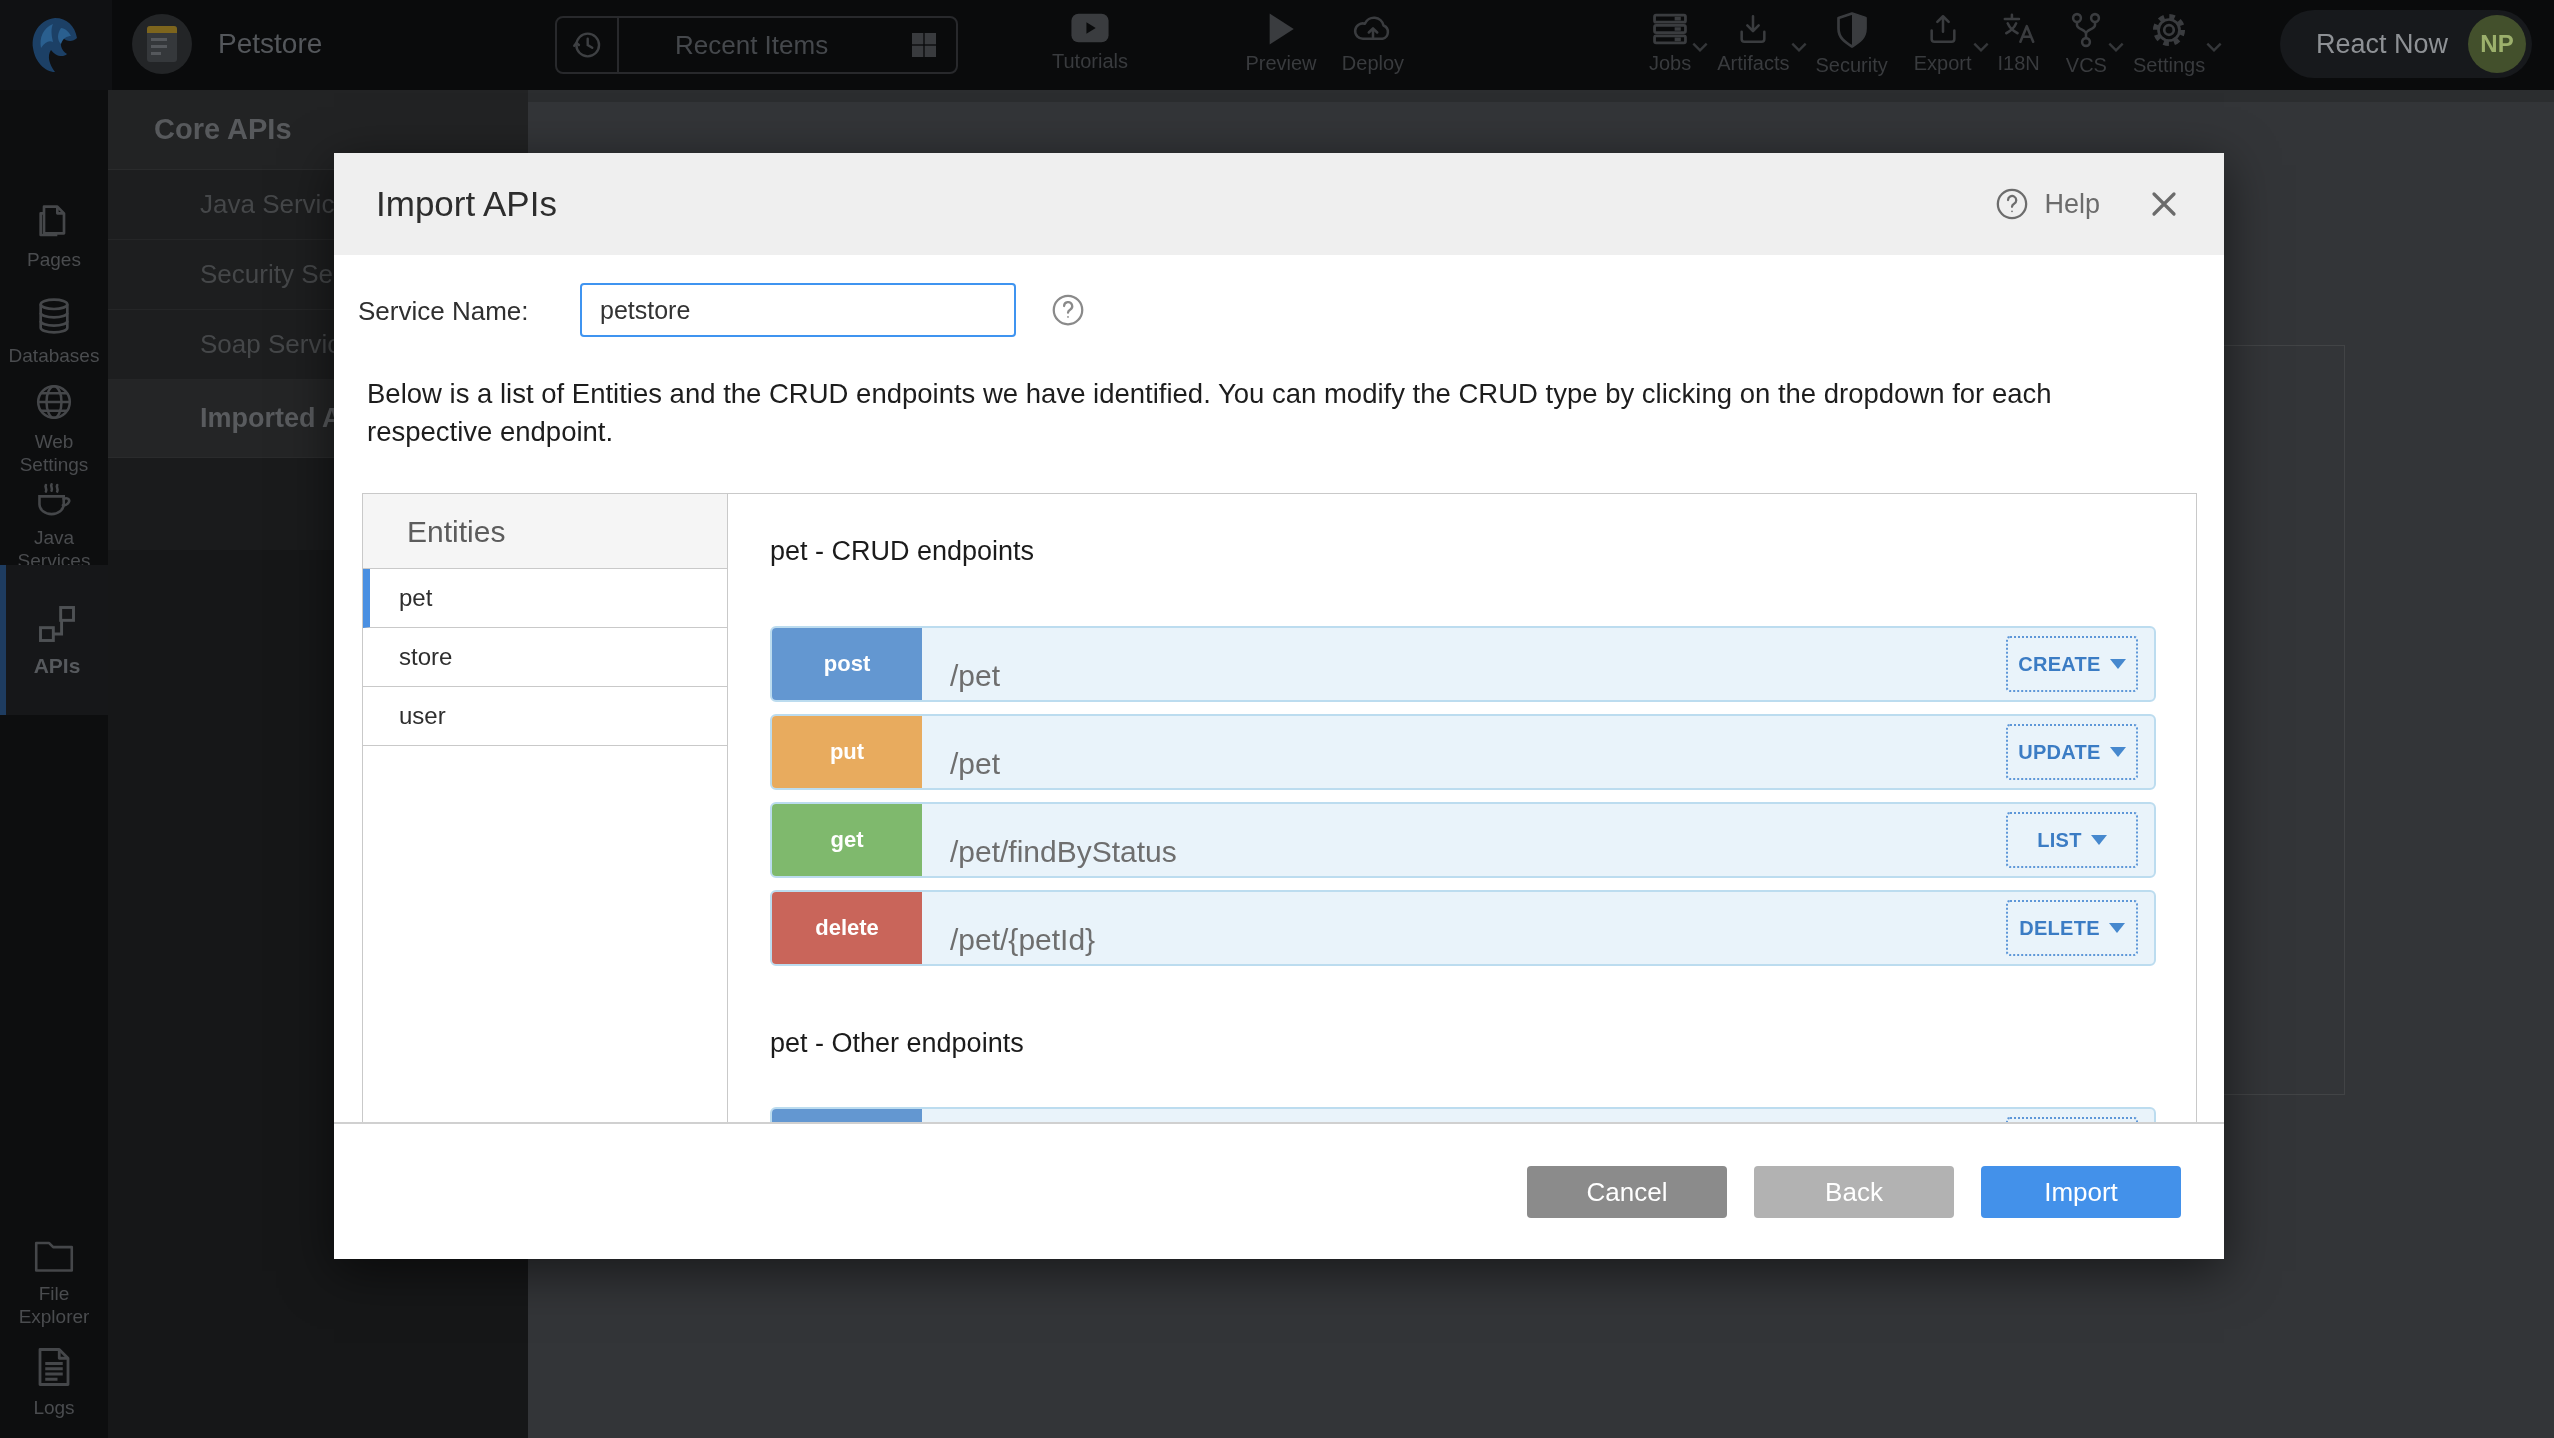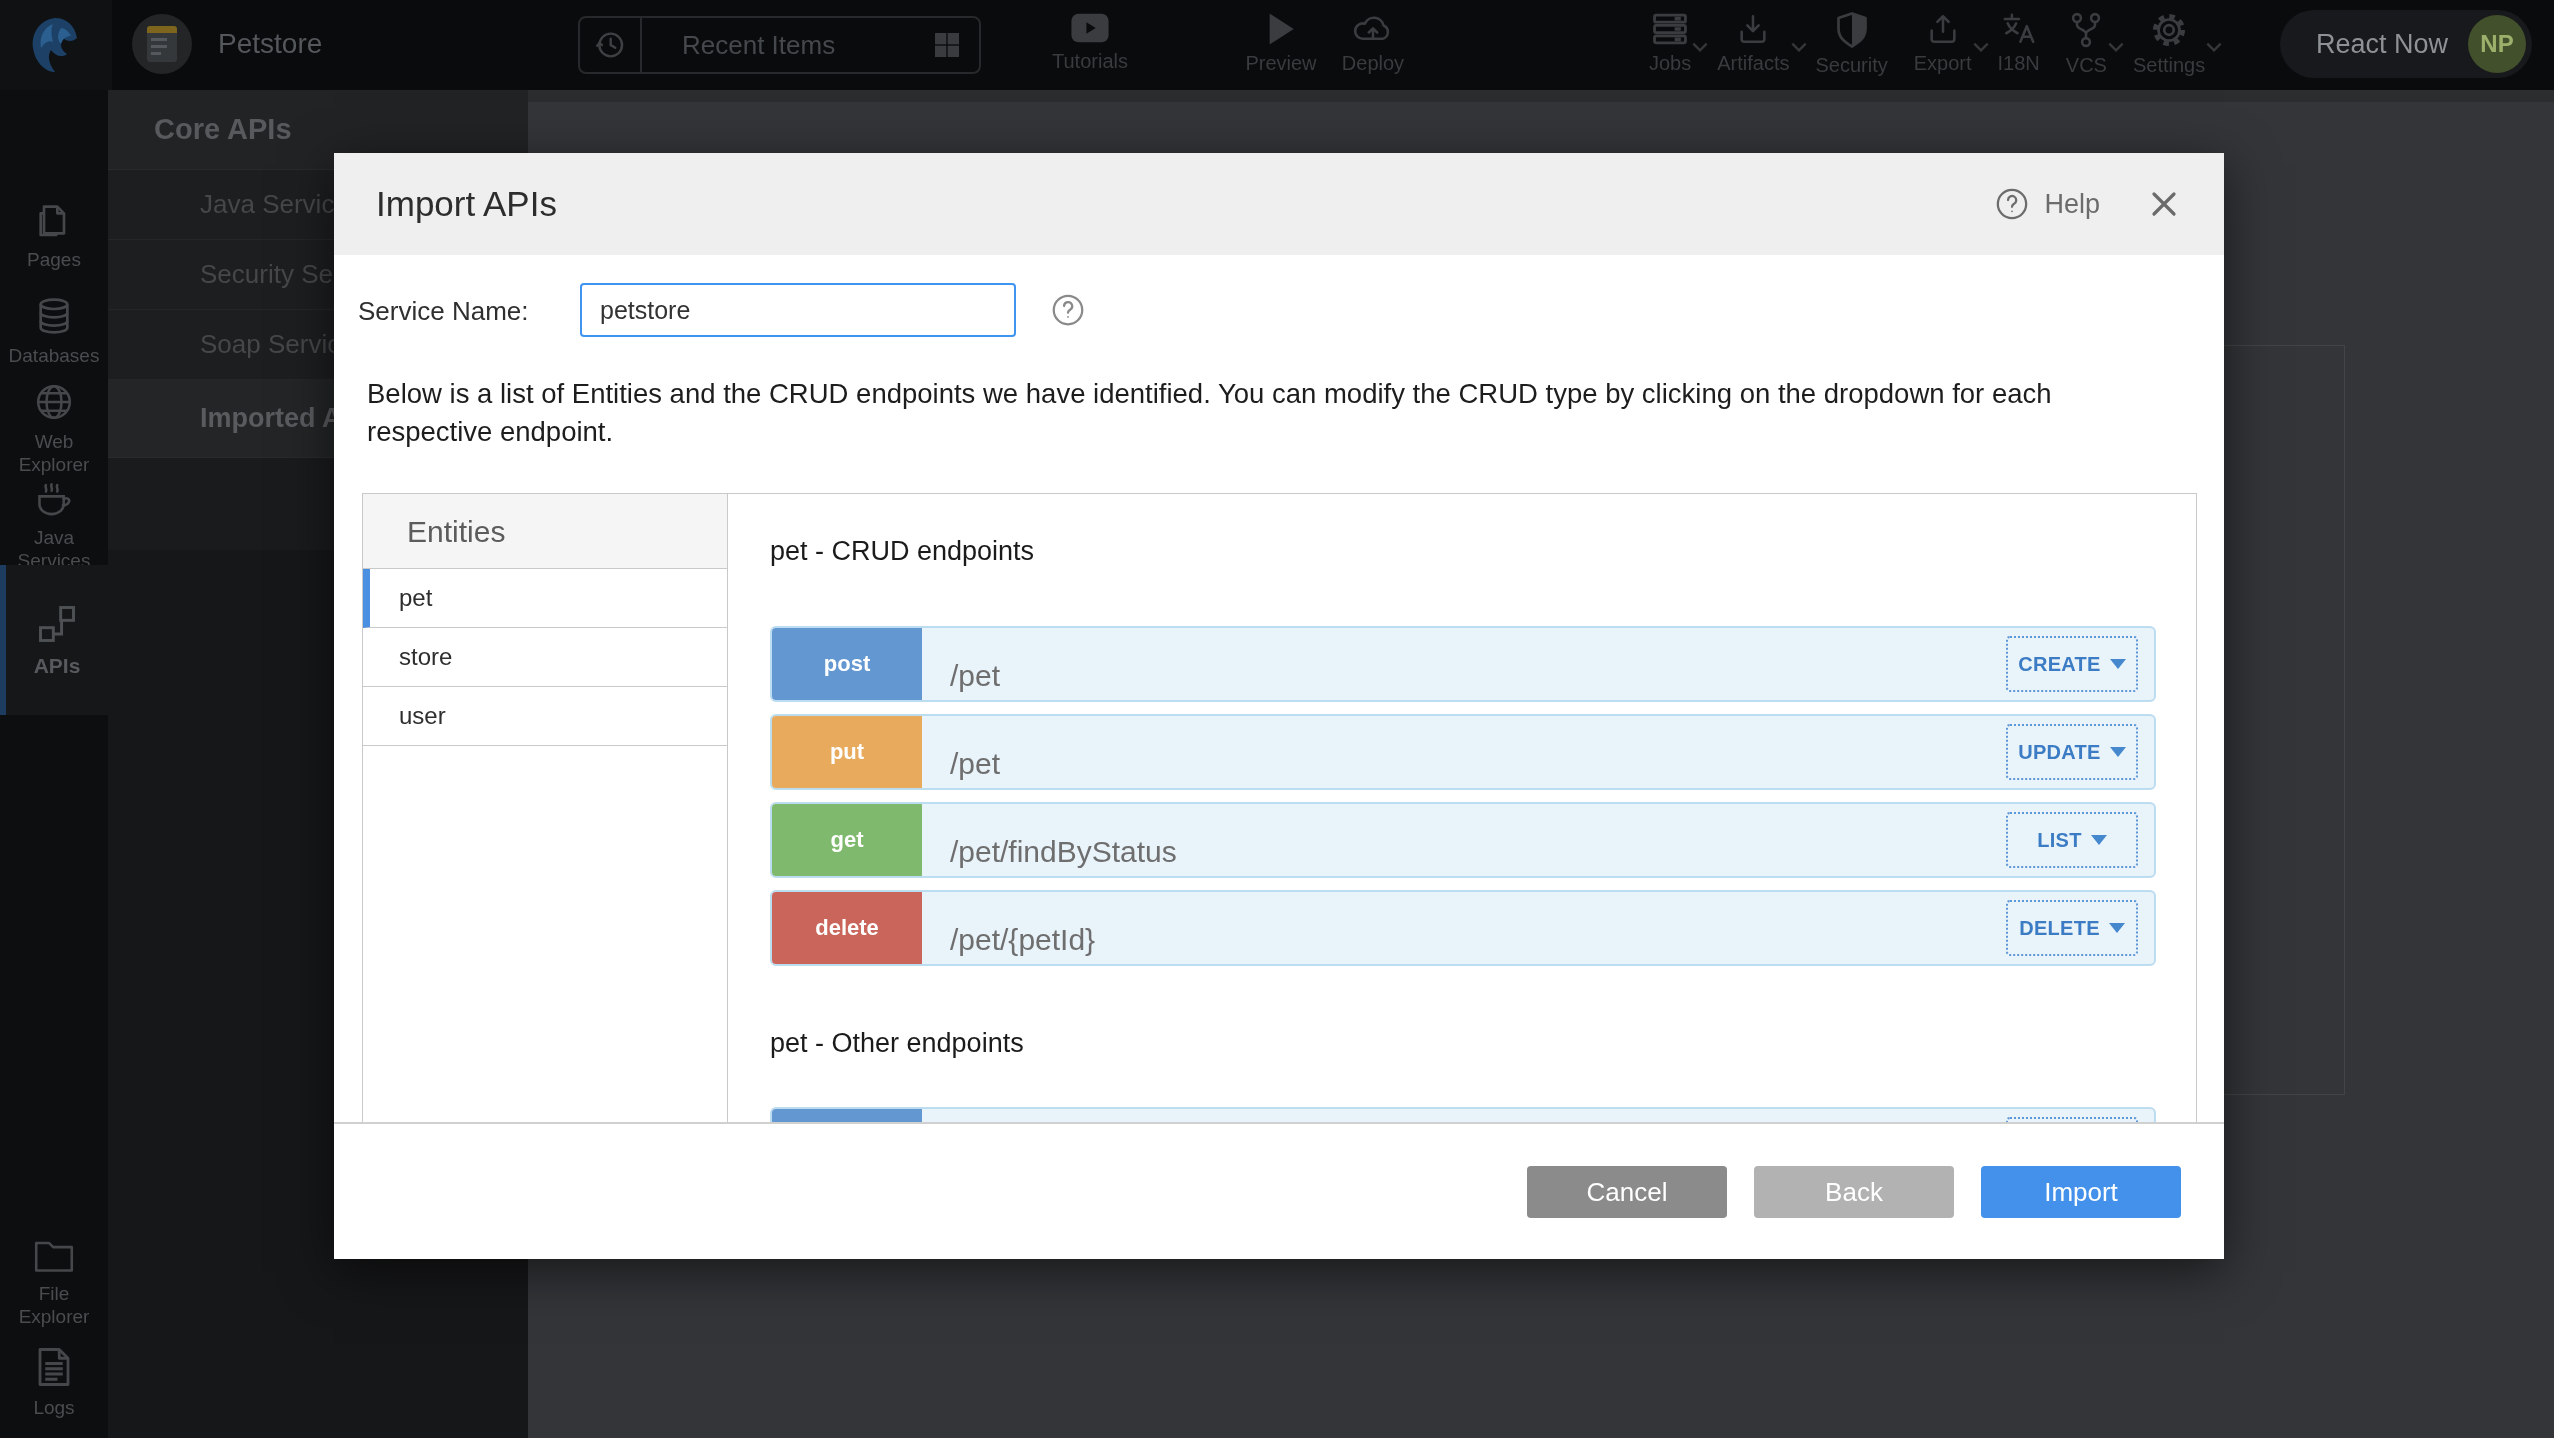--- a/index.html
+++ b/index.html
@@ -15,21 +15,21 @@
   .topbar { position:absolute; left:0; top:0; width:2554px; height:90px; background:#0a0b0c; z-index:2; }
   .logo-box { position:absolute; left:0; top:0; width:112px; height:90px; background:#101113; display:flex; align-items:center; justify-content:center; }
   .project { position:absolute; left:132px; top:14px; display:flex; align-items:center; gap:26px; }
   .project-avatar { width:60px; height:60px; border-radius:50%; background:#232527; display:flex; align-items:center; justify-content:center; position:relative; overflow:hidden; }
   .proj-doc { width:30px; height:36px; background:#35383b; border-radius:3px; position:relative; }
   .proj-doc .band { position:absolute; left:0; top:0; width:100%; height:7px; border-radius:3px 3px 0 0; background:#7d651d; }
   .proj-doc .ln { position:absolute; left:4px; height:3px; width:16px; background:#55585c; }
   .proj-doc .coins { position:absolute; right:-6px; bottom:-2px; }
   .proj-doc .coin { width:16px; height:6px; border-radius:50%; background:#2e5f8c; margin-top:-2px; }
   .project-name { font-size:28px; color:#54575b; }
-  .recent { position:absolute; left:578px; top:16px; width:403px; height:58px; border:2px solid #28292c; border-radius:8px; display:flex; align-items:center; color:#4a4d51; }
+  .recent { position:absolute; left:555px; top:16px; width:403px; height:58px; border:2px solid #28292c; border-radius:8px; display:flex; align-items:center; color:#4a4d51;gap:16px; }
   .recent-ico { width:62px; height:100%; display:flex; align-items:center; justify-content:center; border-right:2px solid #28292c; color:#3e4043; }
   .recent-label { flex:1; padding-left:40px; font-size:26px; color:#45484c; }
   .recent-grid { margin-right:16px; color:#393b3e; }
 
   .tb-item { position:absolute; top:12px; width:110px; display:flex; flex-direction:column; align-items:center; gap:6px; color:#3a3c3f; cursor:pointer; }
   .tb-item .lbl { font-size:20px; color:#393b3e; white-space:nowrap; }
   .tools { position:absolute; left:1636px; top:12px; display:flex; }
   .tool { position:relative; display:flex; flex-direction:column; align-items:center; gap:6px; color:#3a3c3f; padding:0 13px; cursor:pointer; }
   .tool .lbl { font-size:20px; color:#393b3e; white-space:nowrap; }
   .tool .chev { position:absolute; right:-4px; top:30px; color:#35373a; }
@@ -295,21 +295,21 @@
       <span class="lbl">Databases</span>
     </div>
     <div class="rail-item" style="top:292px">
       <span>
         <svg width="40" height="40" viewBox="0 0 24 24" fill="none" stroke="currentColor" stroke-width="1.5">
           <circle cx="12" cy="12" r="9.5"></circle>
             <ellipse cx="12" cy="12" rx="4.5" ry="9.5"></ellipse>
           <path d="M2.5 12 h19 M4 6.8 h16 M4 17.2 h16"></path>
         </svg>
       </span>
-      <span class="lbl" style="width:92px">Web Explorer</span>
+      <span class="lbl" style="width:92px">Web Settings</span>
     </div>
     <div class="rail-item" style="top:388px">
       <span>
         <svg width="42" height="40" viewBox="0 0 26 24" fill="none" stroke="currentColor" stroke-width="1.6" stroke-linecap="round">
           <path d="M4 11 h15 v5 a7.5 6 0 0 1-15 0 Z"></path>
           <path d="M19 12.5 c3-1 4.5 1 2.5 3 -1 1-2 1.2-3 1"></path>
           <path d="M8 4 c-1 1.5 1 2.5 0 4 M11.5 3.5 c-1 1.5 1 2.5 0 4 M15 4 c-1 1.5 1 2.5 0 4"></path>
         </svg>
       </span>
       <span class="lbl" style="width:92px">Java Services</span>

